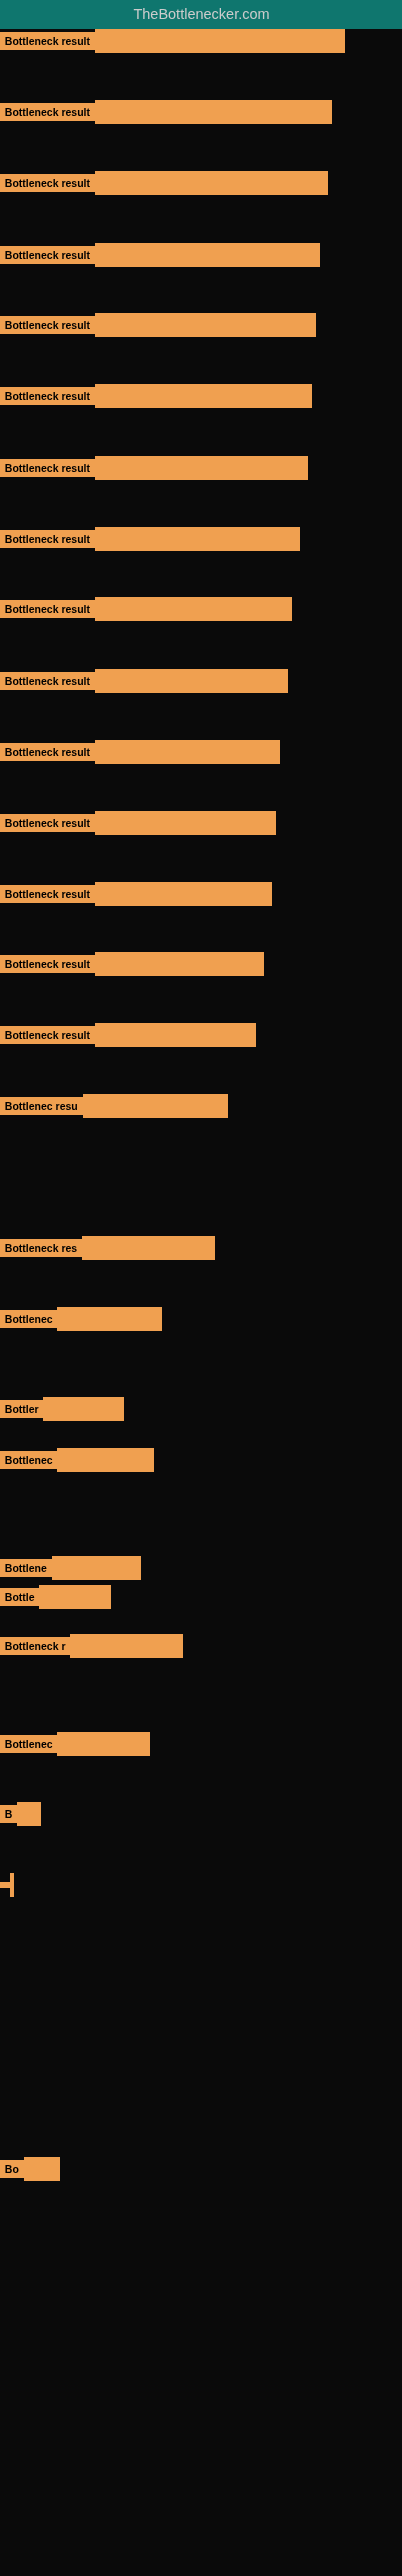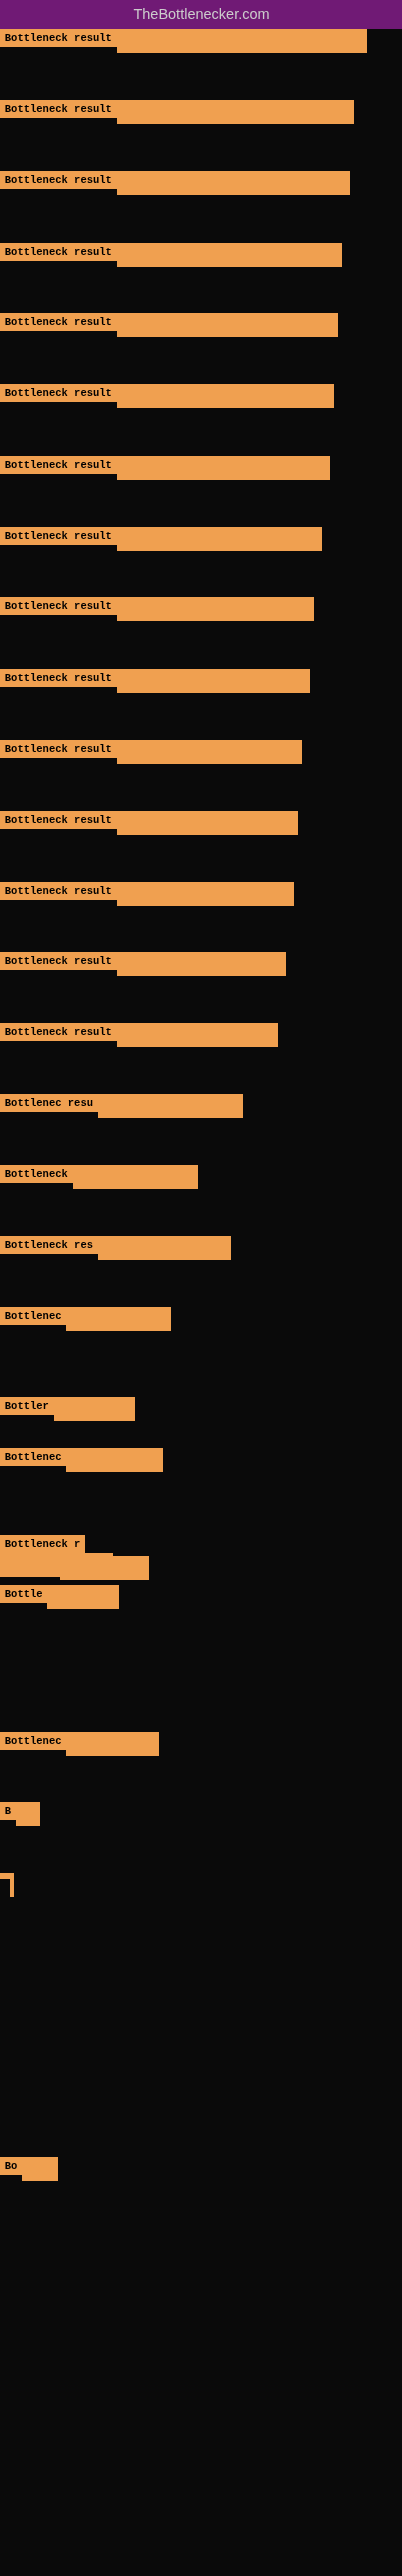--- a/index.html
+++ b/index.html
@@ -15,29 +15,28 @@
       font-family: Arial, sans-serif;
       position: relative;
       overflow-x: hidden;
     }
 
     .site-title {
       text-align: center;
       color: #cccccc;
       font-size: 14.5px;
       padding: 6.4px 0;
-      background-color: #701a75;
+      background-color: #0f766e;
     }
 
     .bottleneck-bar {
       display: flex;
-      align-items: flex-start;
+      align-items: center;
       position: absolute;
       left: 0;
-      font-family: Liberation Mono, monospace;
     }
 
     .bottleneck-label {
       background-color: #f0a050;
       color: #000;
       font-size: 10.5px;
       font-weight: bold;
       padding: 3.2px 4.8px;
       white-space: nowrap;
       display: inline-block;
@@ -112,45 +111,41 @@
       <span class="bar-line" style="width: 169px;"></span>
     </div>
     <div class="bottleneck-bar" style="top: 994px;">
       <span class="bottleneck-label">Bottleneck result</span>
       <span class="bar-line" style="width: 161px;"></span>
     </div>
     <div class="bottleneck-bar" style="top: 1065px;">
       <span class="bottleneck-label">Bottlenec resu</span>
       <span class="bar-line" style="width: 145px;"></span>
     </div>
-    <div class="bottleneck-bar" style="top: 1136px;">
-      <span class="bottleneck-label">Bottleneck</span>
-      <span class="bar-line" style="width: 125px;"></span>
-    </div>
     <div class="bottleneck-bar" style="top: 1207px;">
       <span class="bottleneck-label">Bottleneck res</span>
       <span class="bar-line" style="width: 133px;"></span>
     </div>
     <div class="bottleneck-bar" style="top: 1278px;">
       <span class="bottleneck-label">Bottlenec</span>
       <span class="bar-line" style="width: 105px;"></span>
     </div>
     <div class="bottleneck-bar" style="top: 1368px;">
       <span class="bottleneck-label">Bottler</span>
       <span class="bar-line" style="width: 81px;"></span>
     </div>
     <div class="bottleneck-bar" style="top: 1419px;">
       <span class="bottleneck-label">Bottlenec</span>
       <span class="bar-line" style="width: 97px;"></span>
     </div>
     <div class="bottleneck-bar" style="top: 1527px;">
       <span class="bottleneck-label">Bottlene</span>
       <span class="bar-line" style="width: 89px;"></span>
     </div>
-    <div class="bottleneck-bar" style="top: 1506px; flex-direction: column;">
+    <div class="bottleneck-bar" style="top: 1605px;">
       <span class="bottleneck-label">Bottleneck r</span>
       <span class="bar-line" style="width: 113px;"></span>
     </div>
     <div class="bottleneck-bar" style="top: 1556px;">
       <span class="bottleneck-label">Bottle</span>
       <span class="bar-line" style="width: 72px;"></span>
     </div>
     <div class="bottleneck-bar" style="top: 1703px;">
       <span class="bottleneck-label">Bottlenec</span>
       <span class="bar-line" style="width: 93px;"></span>

